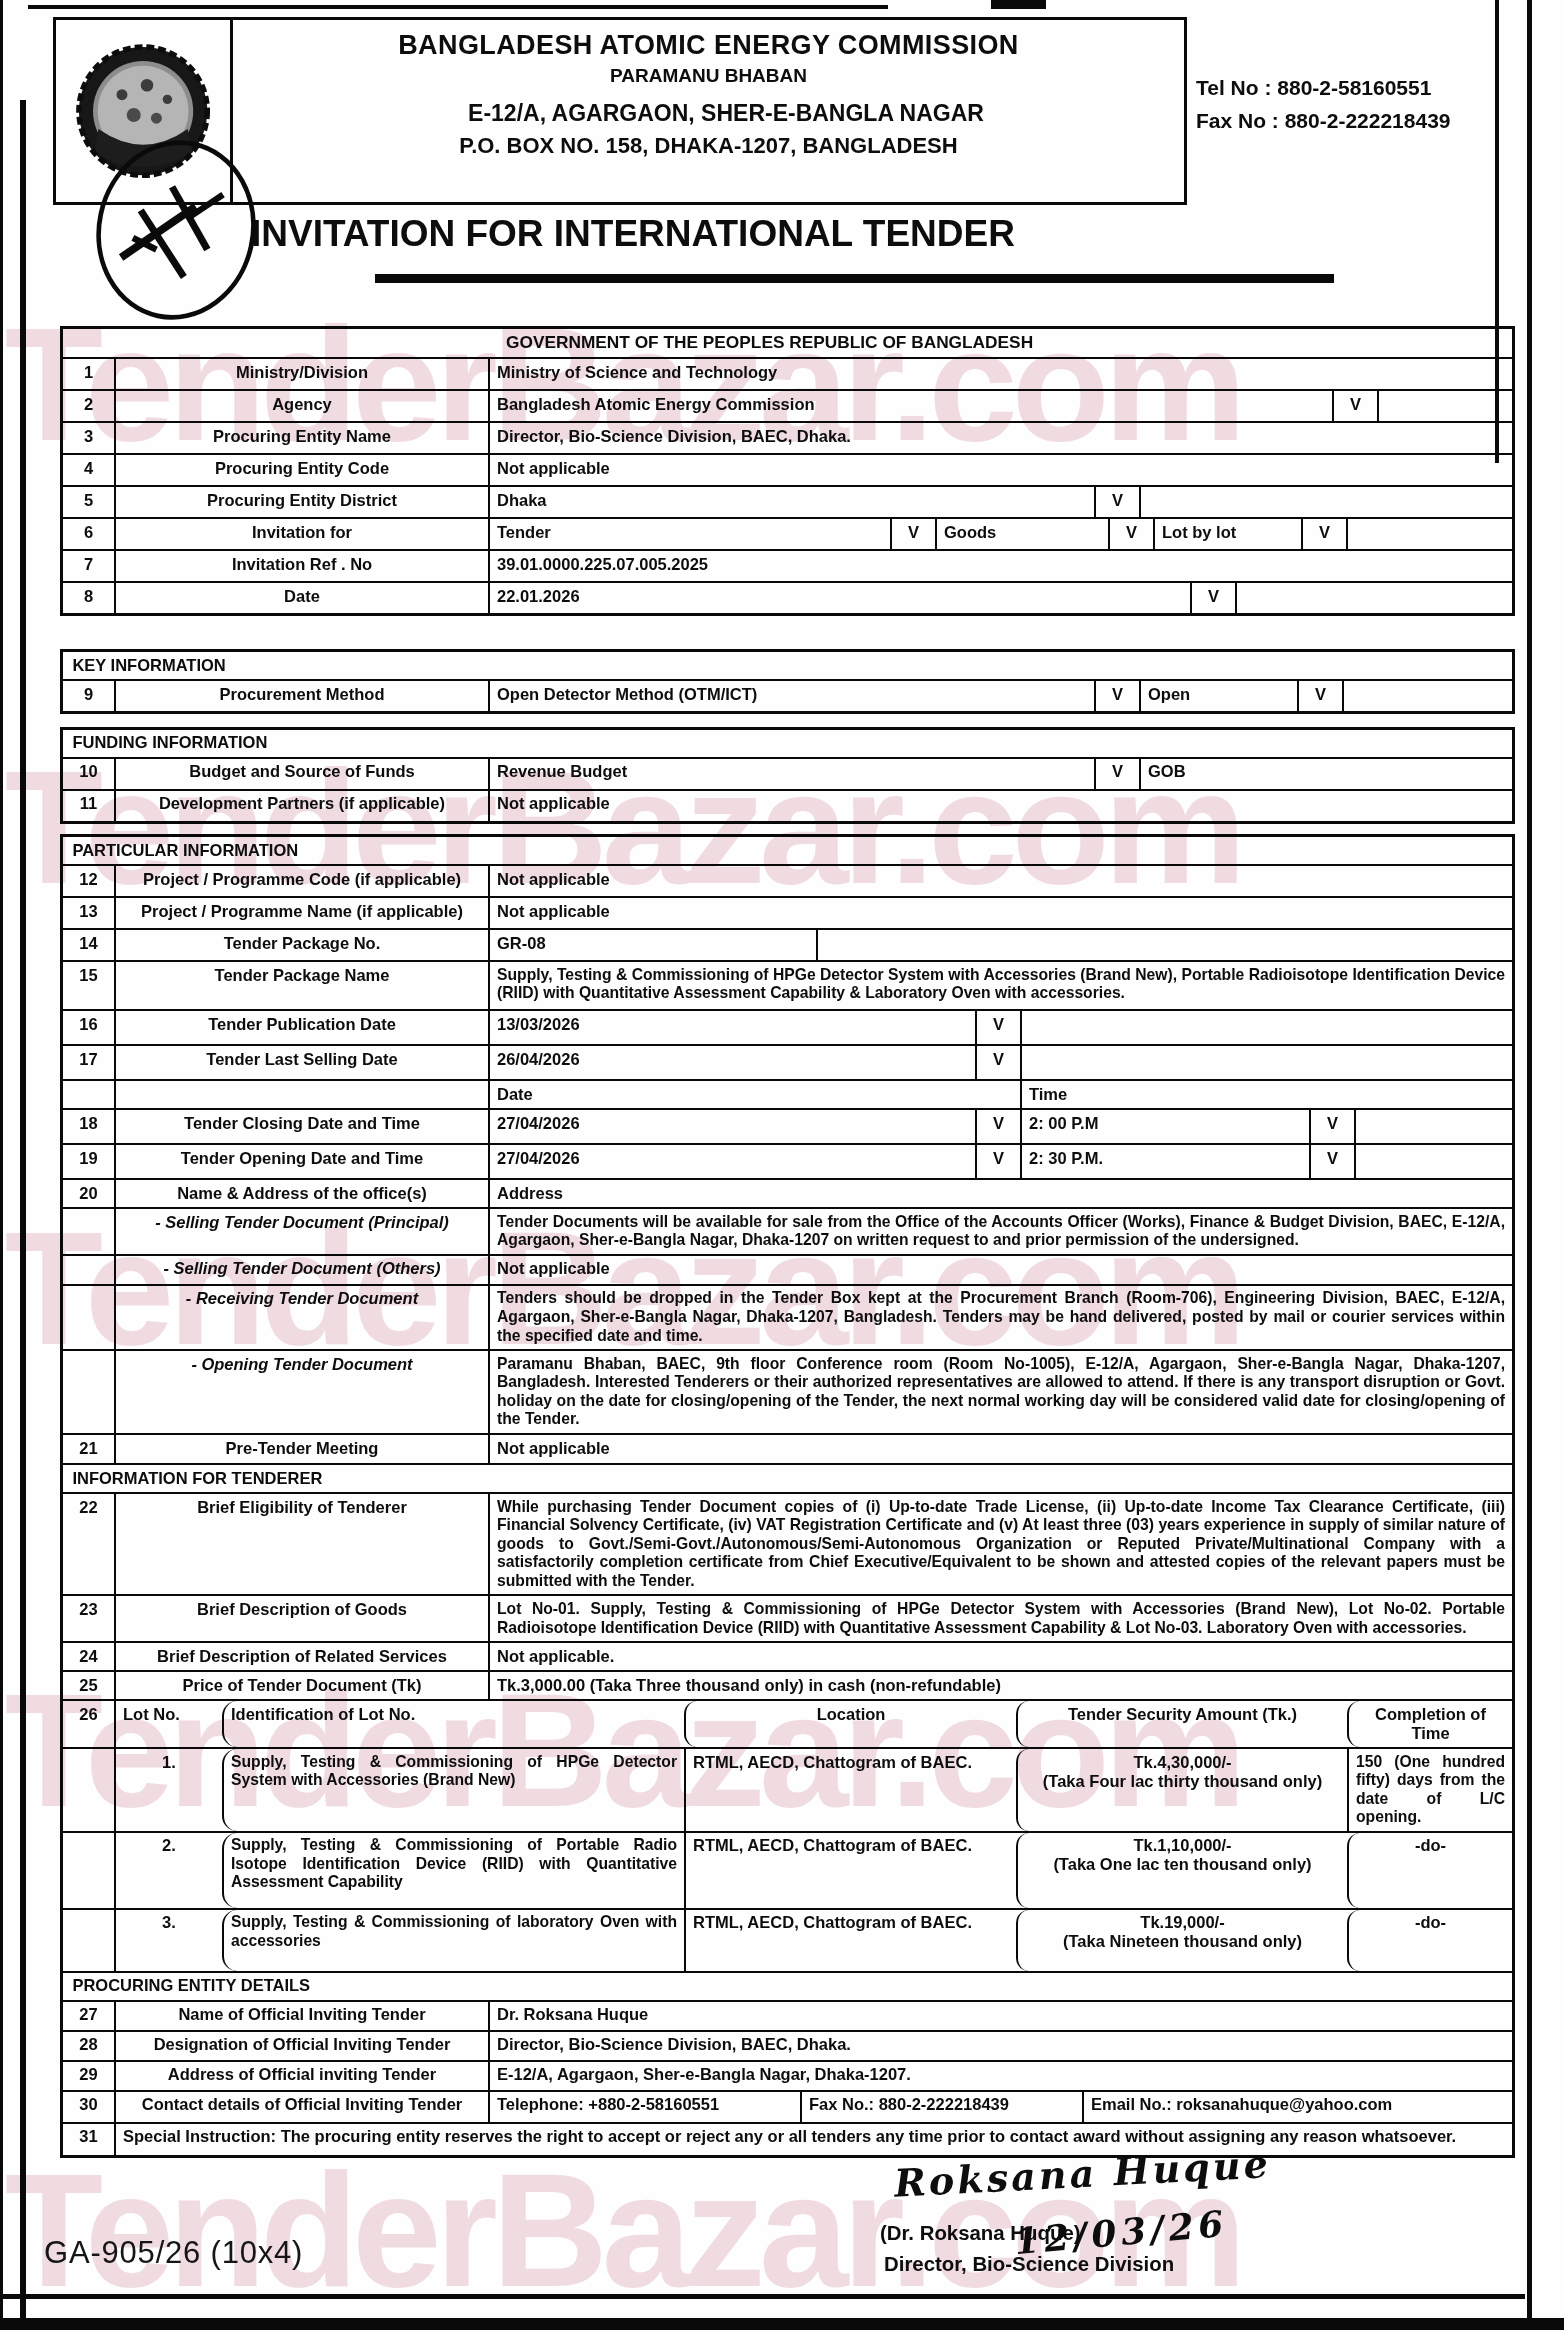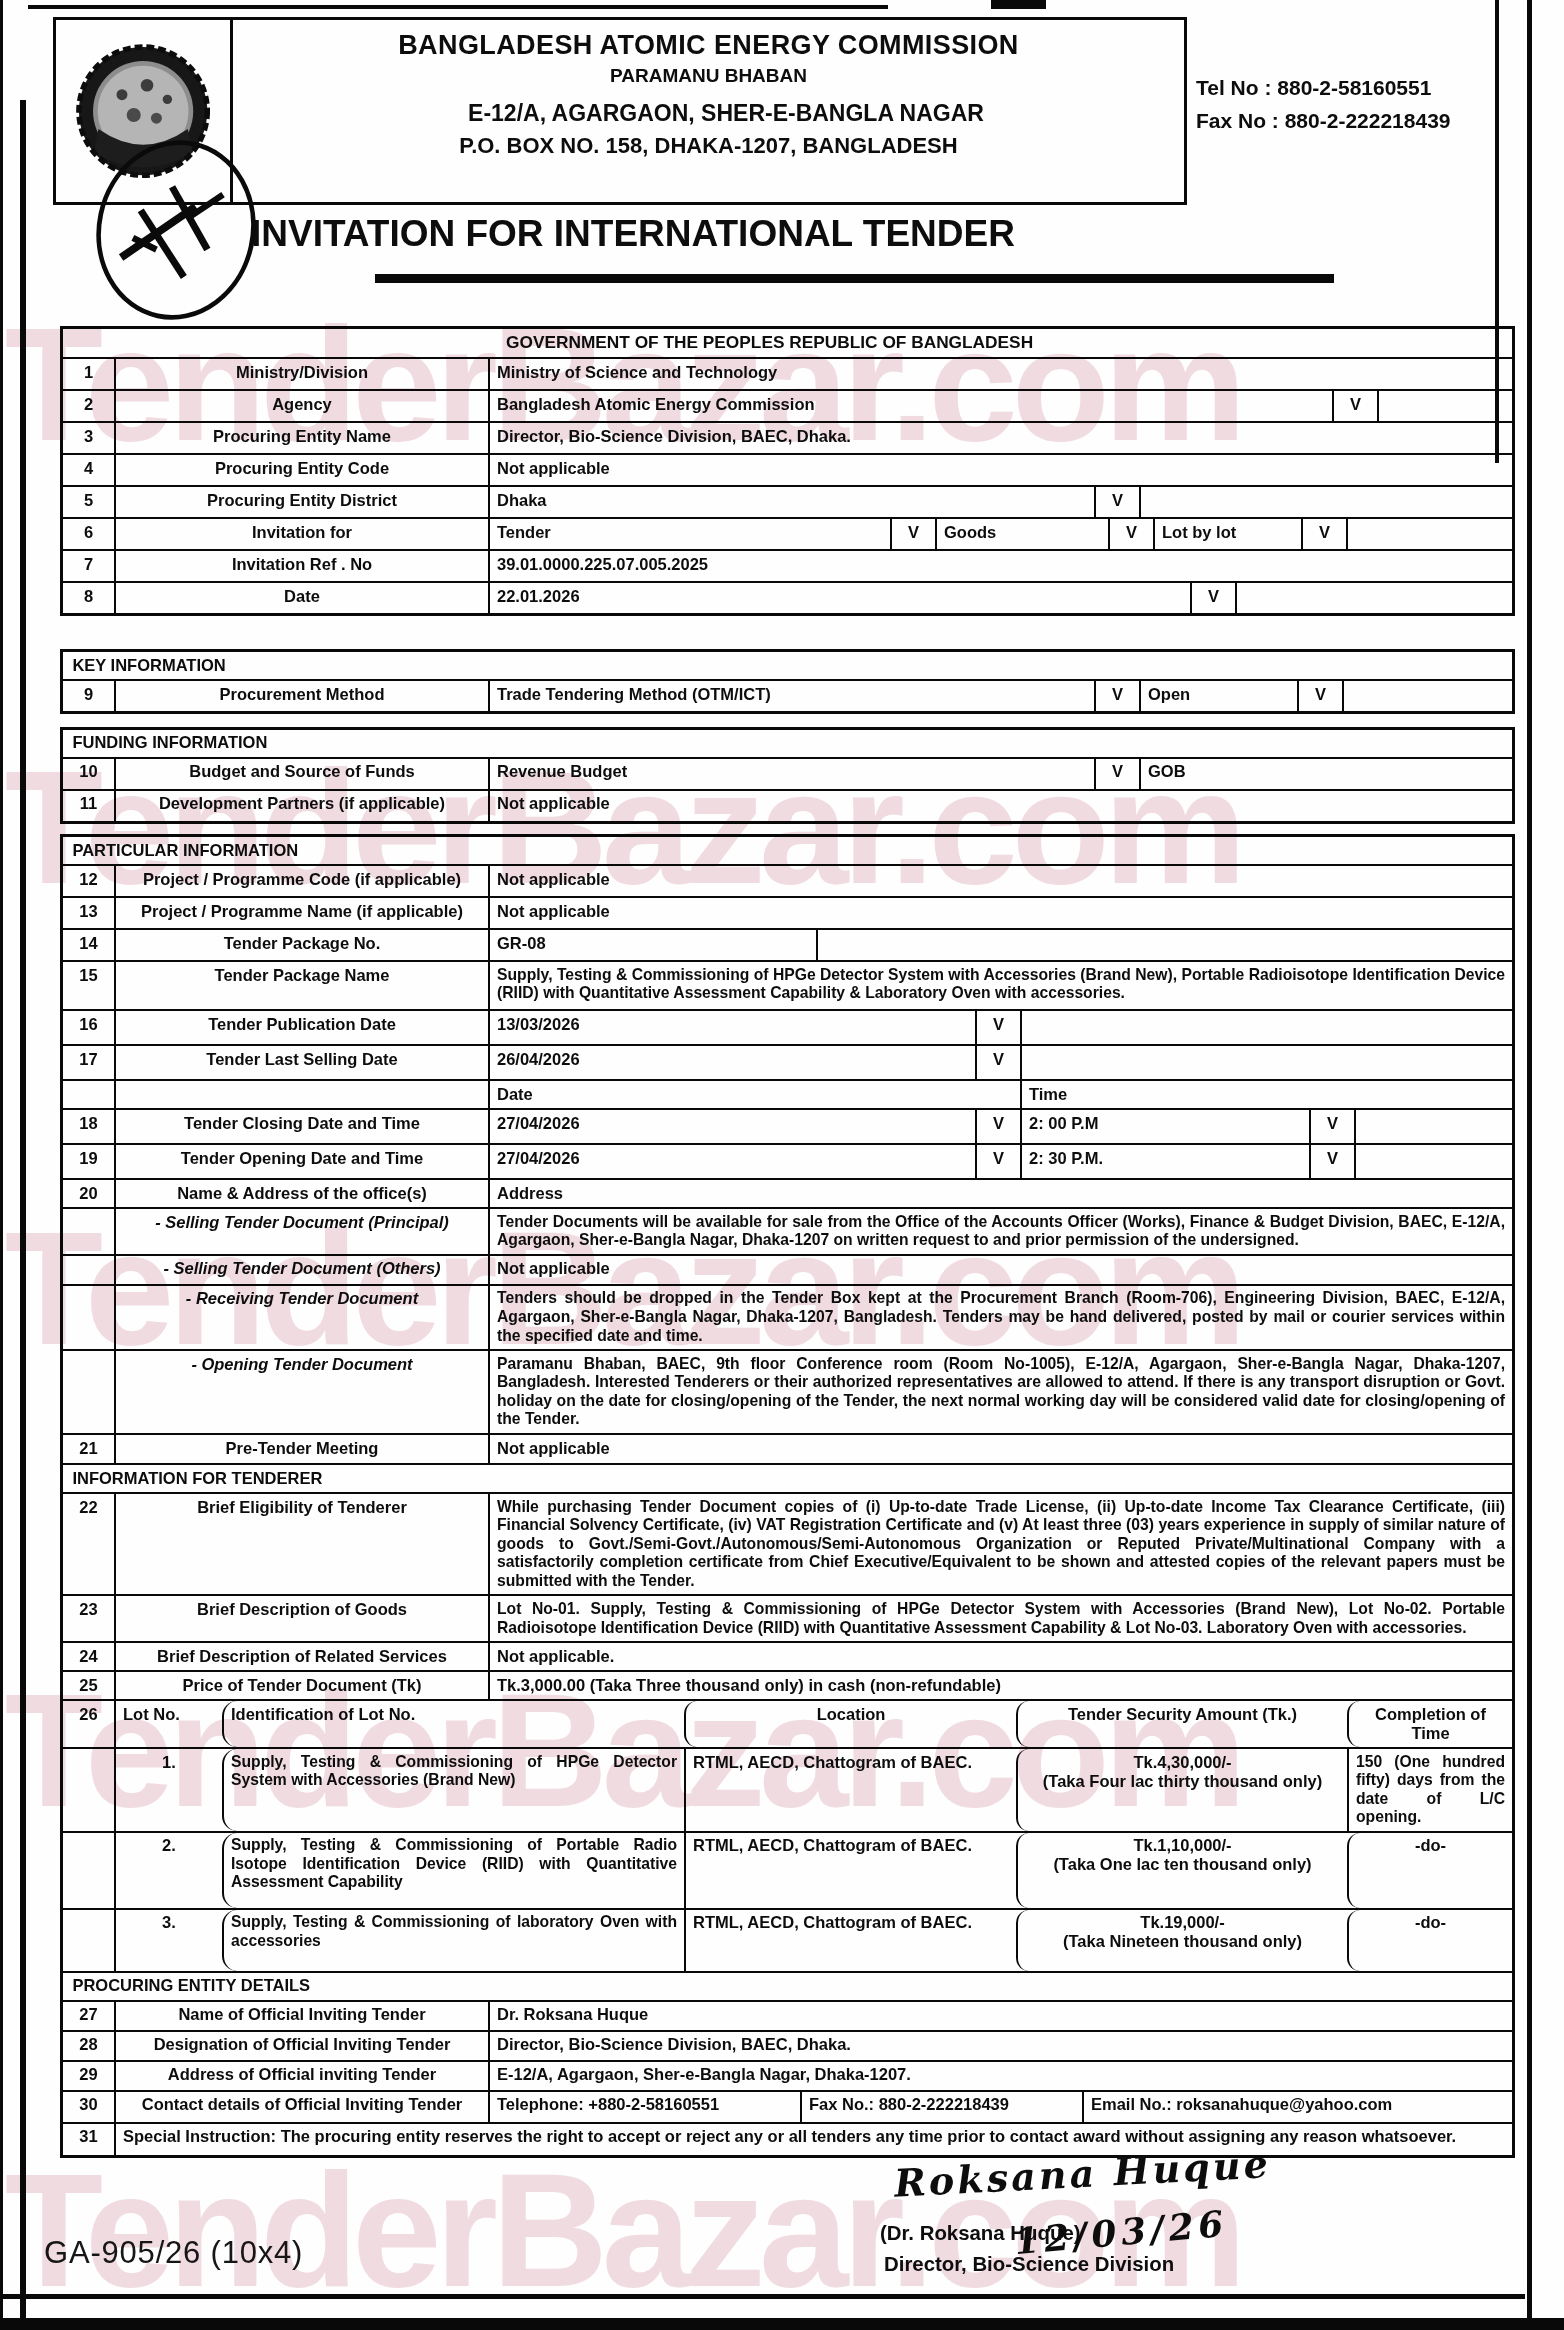--- a/index.html
+++ b/index.html
@@ -205,21 +205,21 @@
     <div class="gap44"></div>
 
     <div class="block">
       <div class="row" style="min-height:27px">
         <div class="secrow">KEY INFORMATION</div>
       </div>
       <div class="row">
         <div class="cell c-no">9</div>
         <div class="cell c-label">Procurement Method</div>
         <div class="vwrap">
-          <div class="sub" style="width:604px">Trade Tendering Method (OTM/ICT)</div>
+          <div class="sub" style="width:604px">Open Detector Method (OTM/ICT)</div>
           <div class="sub bl chk">V</div>
           <div class="sub bl" style="width:158px">Open</div>
           <div class="sub bl chk">V</div>
           <div class="sub bl fillc"></div>
         </div>
       </div>
     </div>
 
     <div class="gap16"></div>
 

